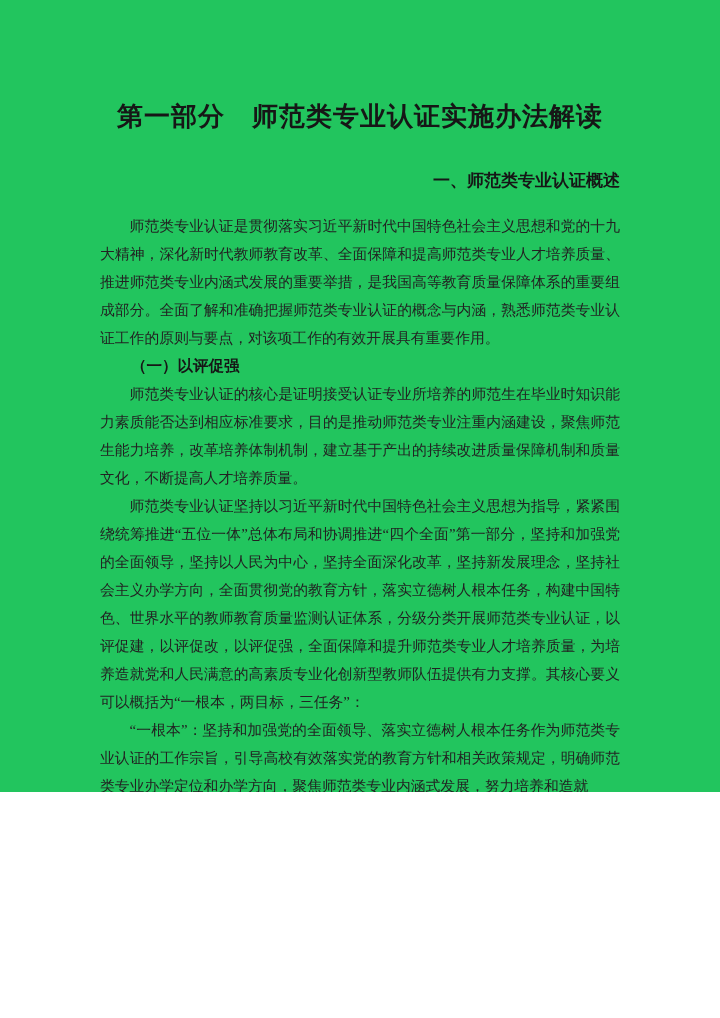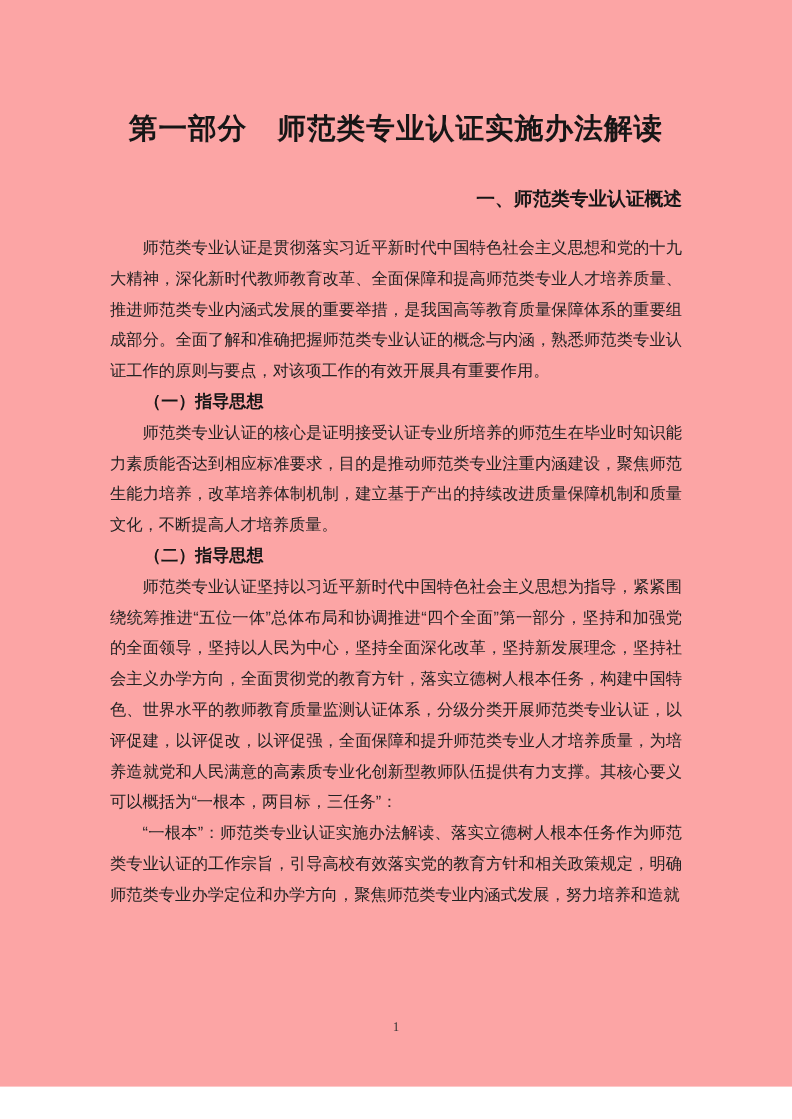--- a/index.html
+++ b/index.html
@@ -3,23 +3,23 @@
 <meta charset="utf-8">
 <style>
   html, body {
     margin: 0;
     padding: 0;
     background: #ffffff;
   }
   .page {
     position: relative;
     width: 720px;
-    height: 988px;
+    height: 792px;
     margin: 0 auto;
-    background: #fca5a5;
+    background: #22c55e;
     box-sizing: border-box;
     padding: 96px 100px 0 100px;
     overflow: hidden;
     color: #1e1e1e;
   }
   .doc-title {
     font-family: "Liberation Serif", "DejaVu Serif", serif;
     font-weight: 700;
     font-size: 26px;
     line-height: 42px;
@@ -31,21 +31,21 @@
   .section-heading {
     font-family: "Liberation Sans", "DejaVu Sans", sans-serif;
     font-weight: 700;
     font-size: 17px;
     line-height: 30px;
     text-align: right;
     margin: 0 0 16px 0;
     color: #161616;
   }
   .body-para {
-    font-family: Liberation Sans, sans-serif;
+    font-family: Liberation Serif, serif;
     font-size: 14.8px;
     line-height: 28px;
     text-align: justify;
     text-justify: inter-ideograph;
     text-indent: 2em;
     margin: 0;
     color: #222222;
   }
   .sub-heading {
     font-family: "Liberation Sans", "DejaVu Sans", sans-serif;
@@ -71,26 +71,25 @@
 <body>
 
 <div class="page">
 
   <h1 class="doc-title">第一部分　师范类专业认证实施办法解读</h1>
 
   <h2 class="section-heading">一、师范类专业认证概述</h2>
 
   <p class="body-para">师范类专业认证是贯彻落实习近平新时代中国特色社会主义思想和党的十九大精神，深化新时代教师教育改革、全面保障和提高师范类专业人才培养质量、推进师范类专业内涵式发展的重要举措，是我国高等教育质量保障体系的重要组成部分。全面了解和准确把握师范类专业认证的概念与内涵，熟悉师范类专业认证工作的原则与要点，对该项工作的有效开展具有重要作用。</p>
 
-  <h3 class="sub-heading">（一）指导思想</h3>
+  <h3 class="sub-heading">（一）以评促强</h3>
 
 
   <p class="body-para">师范类专业认证的核心是证明接受认证专业所培养的师范生在毕业时知识能力素质能否达到相应标准要求，目的是推动师范类专业注重内涵建设，聚焦师范生能力培养，改革培养体制机制，建立基于产出的持续改进质量保障机制和质量文化，不断提高人才培养质量。</p>
 
-  <h3 class="sub-heading">（二）指导思想</h3>
 
   <p class="body-para">师范类专业认证坚持以习近平新时代中国特色社会主义思想为指导，紧紧围绕统筹推进“五位一体”总体布局和协调推进“四个全面”第一部分，坚持和加强党的全面领导，坚持以人民为中心，坚持全面深化改革，坚持新发展理念，坚持社会主义办学方向，全面贯彻党的教育方针，落实立德树人根本任务，构建中国特色、世界水平的教师教育质量监测认证体系，分级分类开展师范类专业认证，以评促建，以评促改，以评促强，全面保障和提升师范类专业人才培养质量，为培养造就党和人民满意的高素质专业化创新型教师队伍提供有力支撑。其核心要义可以概括为“一根本，两目标，三任务”：</p>
 
-  <p class="body-para">“一根本”：师范类专业认证实施办法解读、落实立德树人根本任务作为师范类专业认证的工作宗旨，引导高校有效落实党的教育方针和相关政策规定，明确师范类专业办学定位和办学方向，聚焦师范类专业内涵式发展，努力培养和造就</p>
+  <p class="body-para">“一根本”：坚持和加强党的全面领导、落实立德树人根本任务作为师范类专业认证的工作宗旨，引导高校有效落实党的教育方针和相关政策规定，明确师范类专业办学定位和办学方向，聚焦师范类专业内涵式发展，努力培养和造就</p>
 
   <div class="page-number">1</div>
 
 </div>
 
 </body></html>

